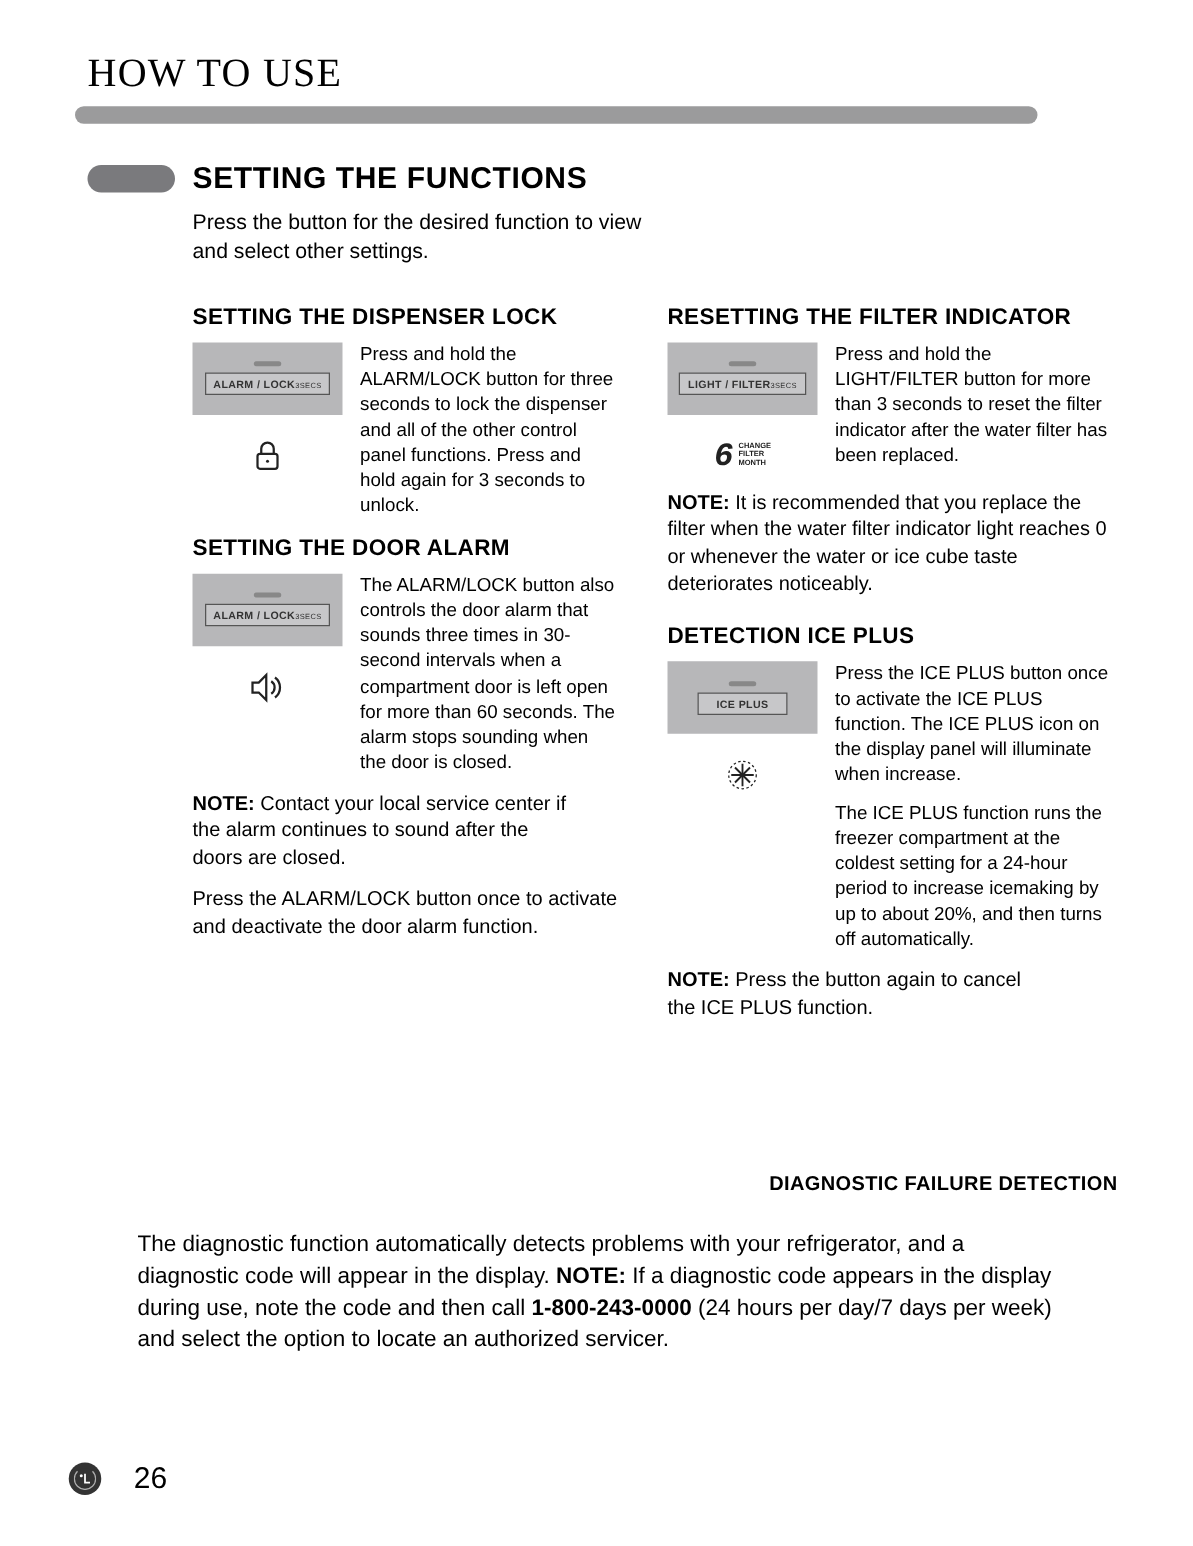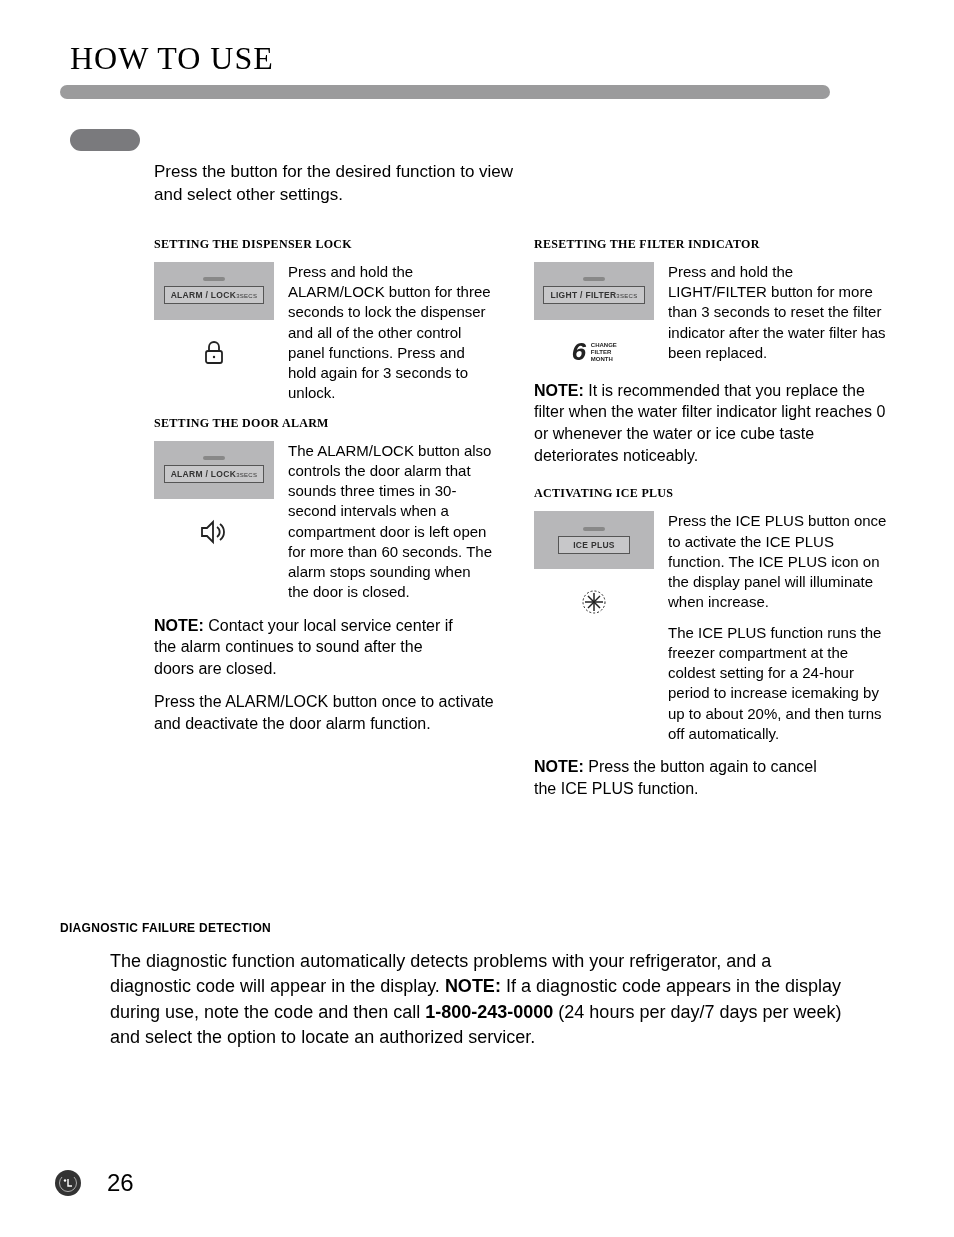--- a/index.html
+++ b/index.html
@@ -53,24 +53,24 @@
     margin-bottom: 30px;
     width: 390px;
   }
   .columns {
     display: flex;
     gap: 40px;
     margin-left: 94px;
   }
   .col { width: 340px; }
   .sub-title {
-    font-size: 12px;
+    font-size: 18px;
     font-weight: bold;
     letter-spacing: 0.3px;
-    font-family: Liberation Serif, serif;
+    font-family: Liberation Sans, sans-serif;
     margin-bottom: 10px;
   }
   .feature-block {
     display: flex;
     gap: 14px;
     margin-bottom: 12px;
   }
   .illus-col {
     width: 120px;
     flex-shrink: 0;
@@ -135,26 +135,26 @@
     font-size: 15px;
     line-height: 1.35;
   }
   .para { margin-bottom: 12px; font-size: 16px; line-height: 1.35; }
   .note-label { font-weight: bold; }
   .diag-section {
     margin-top: 110px;
     text-align: left;
   }
   .diag-title {
-    font-size: 12px;
-    font-weight: bold;
-    text-align: left;
+    font-size: 16px;
+    font-weight: bold;
+    text-align: right;
     letter-spacing: 0.3px;
     font-family: "Arial Narrow", Arial, sans-serif;
-    margin-bottom: 14px;
+    margin-bottom: 26px;
   }
   .diag-body {
     font-size: 18px;
     line-height: 1.4;
     margin: 0 50px;
   }
   .phone { font-weight: bold; }
   .footer {
     position: absolute;
     bottom: 40px;
@@ -178,20 +178,21 @@
   .page-num { font-size: 24px; margin-left: 18px; }
 </style>
 </head>
 <body>
 
 <div class="page-title">HOW TO USE</div>
 <div class="title-bar"></div>
 
 <div class="section-row">
   <div class="section-pill"></div>
+  <div class="section-title">SETTING THE FUNCTIONS</div>
 </div>
 <div class="section-intro">Press the button for the desired function to view and select other settings.</div>
 
 <div class="columns">
 
   <div class="col">
 
     <div class="sub-title">SETTING THE DISPENSER LOCK</div>
     <div class="feature-block">
       <div class="illus-col">
@@ -246,21 +247,21 @@
               <div>CHANGE</div>
               <div>FILTER</div>
               <div>MONTH</div>
             </div>
         </div>
       </div>
       <div class="body-text">Press and hold the LIGHT/FILTER button for more than 3 seconds to reset the filter indicator after the water filter has been replaced.</div>
     </div>
     <div class="para"><span class="note-label">NOTE:</span><span> It is recommended that you replace the filter when the water filter indicator light reaches 0 or whenever the water or ice cube taste deteriorates noticeably.</span></div>
 
-    <div class="sub-title" style="margin-top:20px;">ACTIVATING ICE PLUS</div>
+    <div class="sub-title" style="margin-top:20px;">DETECTION ICE PLUS</div>
     <div class="feature-block">
       <div class="illus-col">
         <div class="btn-panel">
           <div class="btn-handle"></div>
           <div class="btn-outline" style="padding:3px 14px;">ICE PLUS</div>
         </div>
         <div class="icon-slot">
           <svg width="28" height="28" viewBox="0 0 28 28">
               <circle cx="14" cy="14" r="11" fill="none" stroke="#222" stroke-width="1" stroke-dasharray="2 2"></circle>
               <g stroke="#222" stroke-width="1.5">

